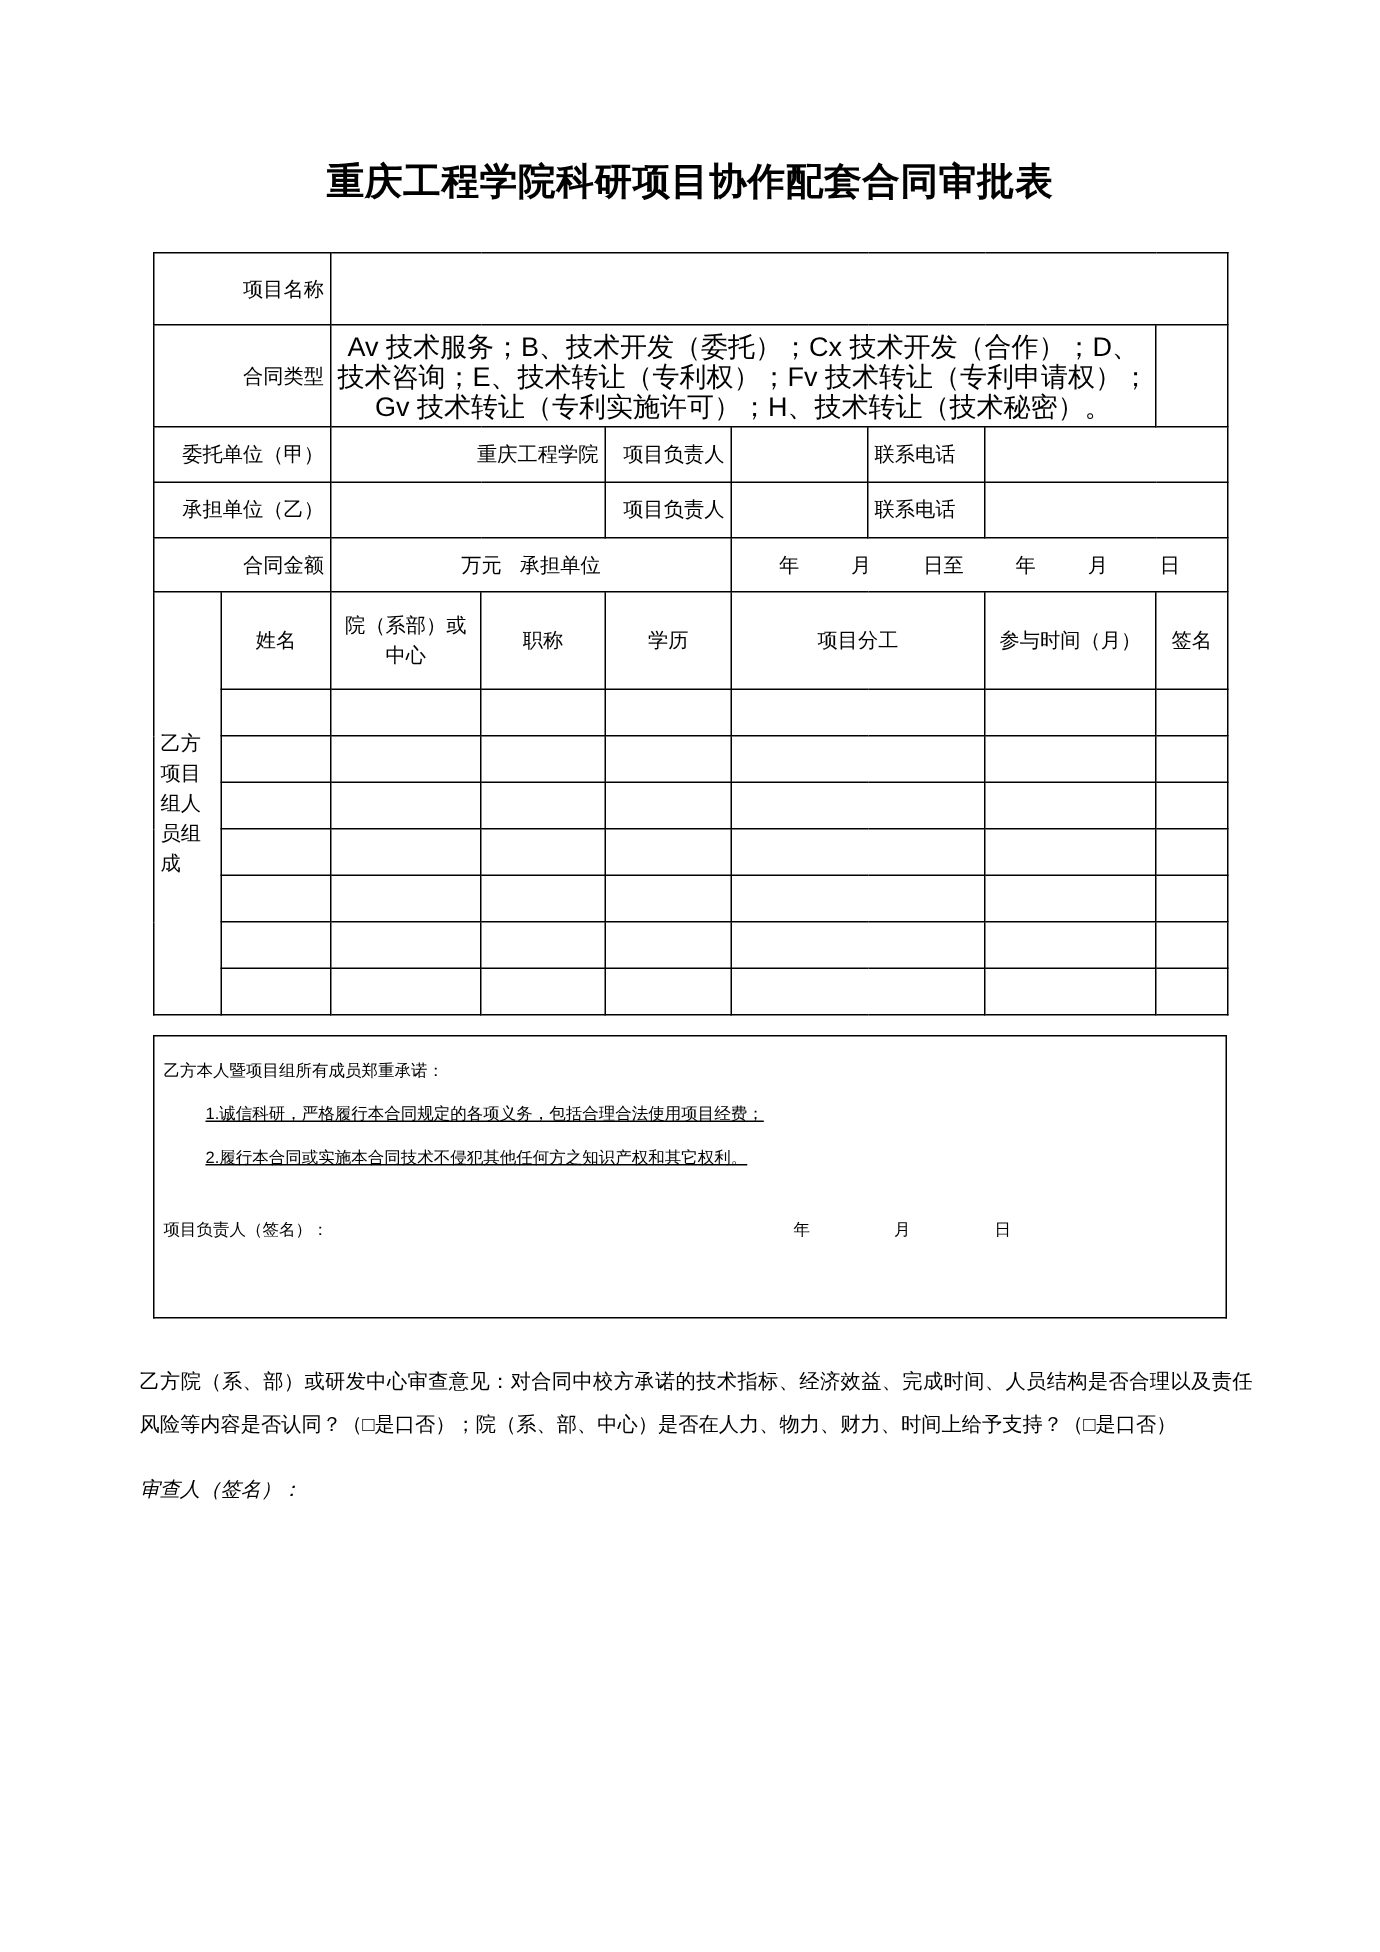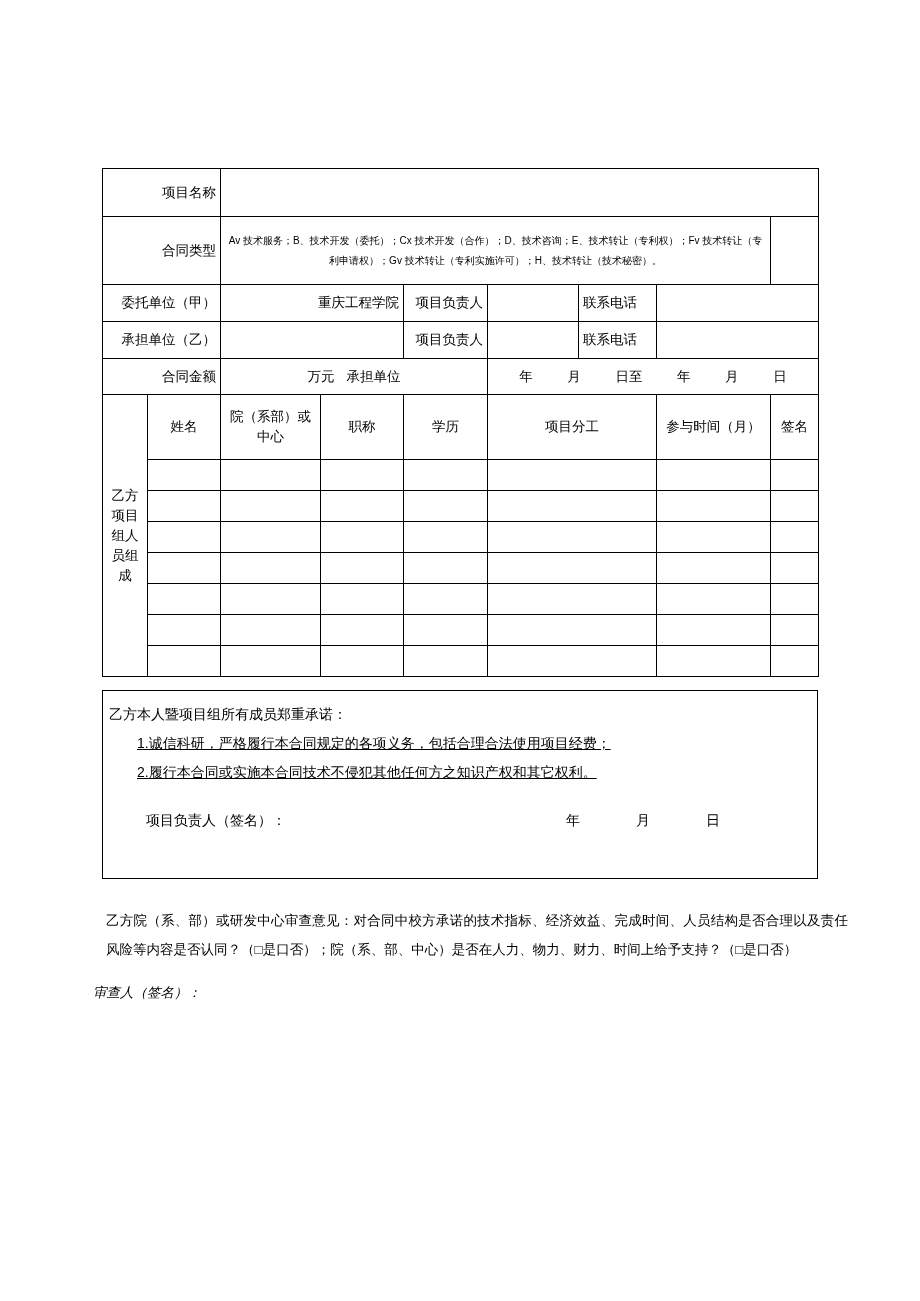--- a/index.html
+++ b/index.html
@@ -57,24 +57,23 @@
   .row-type td { height: 67px; }
   .row-unit td { height: 36px; margin-top: 27px; }
   .row-amount td { height: 35px; margin-left: 10px; }
   .row-hdr td { height: 64px; }
   .row-blank td { height: 30px; }
 
   .type-text {
     text-align: center;
     line-height: 22px;
     padding: 3px 8px;
-    font-size: 10px;
+    font-size: 18px;
   }
   .vert-label {
-    text-align: center;
     line-height: 27px;
     font-size: 13.5px;
     padding: 0 2px;
     margin-left: 12px;
   }
   .hdr-cell {
     text-align: center;
     line-height: 19px;
   }
   .amount-inner {
@@ -91,71 +90,71 @@
   }
 
   
   table.promise {
     position: absolute;
     top: 690px;
     left: 102px;
     width: 716px;
     border-collapse: collapse;
     table-layout: fixed;
-    font-size: 14px;
+    font-size: 11px;
   }
   table.promise td {
     border: 1px solid #000000;
     vertical-align: top;
     padding: 9px 6px 0 6px;
     height: 178px;
   }
   .promise-line {
     line-height: 29px;
   }
   .promise-indent {
     padding-left: 28px;
     text-decoration: underline;
   }
   .sig-row {
     margin-top: 22px;
     display: flex;
     line-height: 22px;
-    margin-left: 37px;
   }
   .sig-label { width: 420px; }
   .sig-dates {
     display: flex;
     gap: 56px;
   }
 
   
   .review-block {
     position: absolute;
     top: 906px;
-    left: 106px;
+    left: 93px;
     width: 742px;
     font-size: 13.5px;
     line-height: 29px;
     text-align: justify;
   }
   .review-signer {
     position: absolute;
     top: 982px;
     left: 93px;
     font-size: 13.5px;
     line-height: 22px;
     font-style: italic;
   }
 </style>
 </head>
 <body>
 
 <div class="page">
 
+  <div class="doc-title">重庆工程学院科研项目协作配套合同审批表</div>
 
   <table class="main">
     <colgroup>
       <col style="width:45px">
       <col style="width:73px">
       <col style="width:100px">
       <col style="width:83px">
       <col style="width:84px">
       <col style="width:91px">
       <col style="width:78px">

